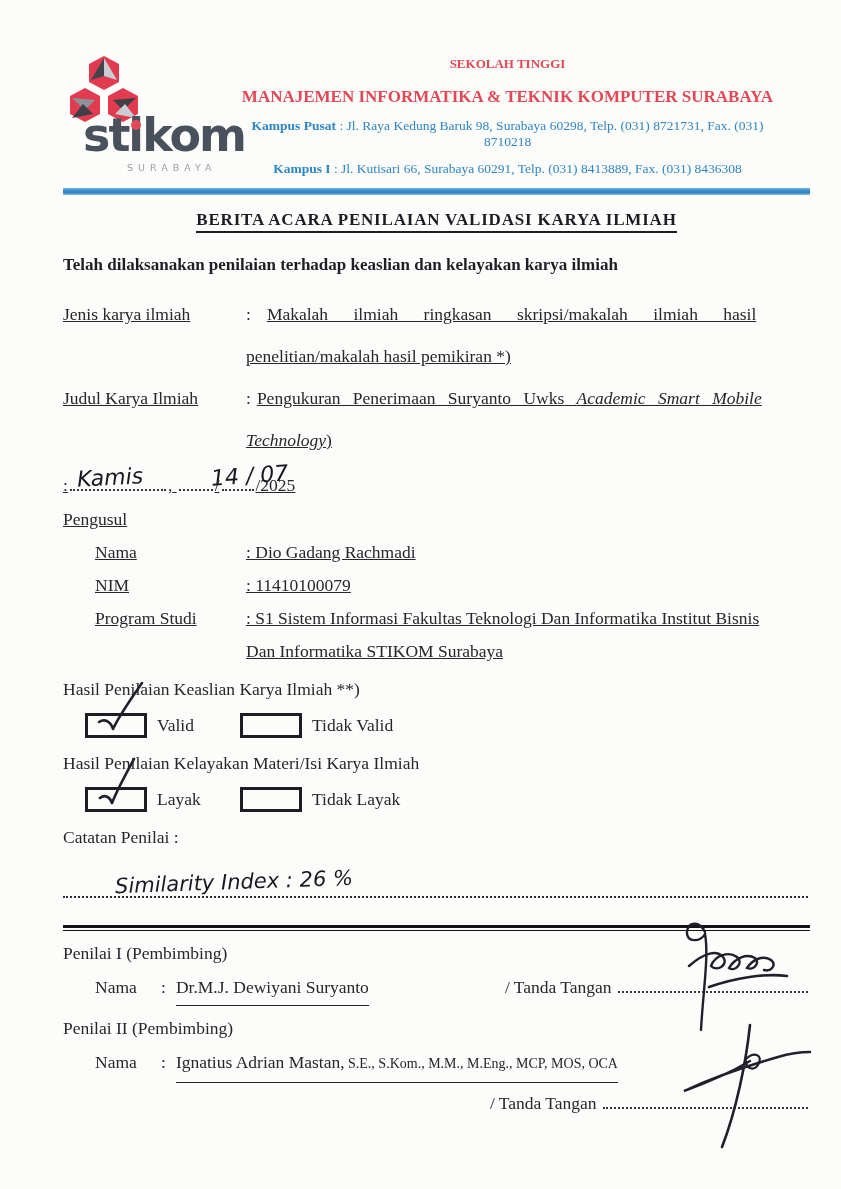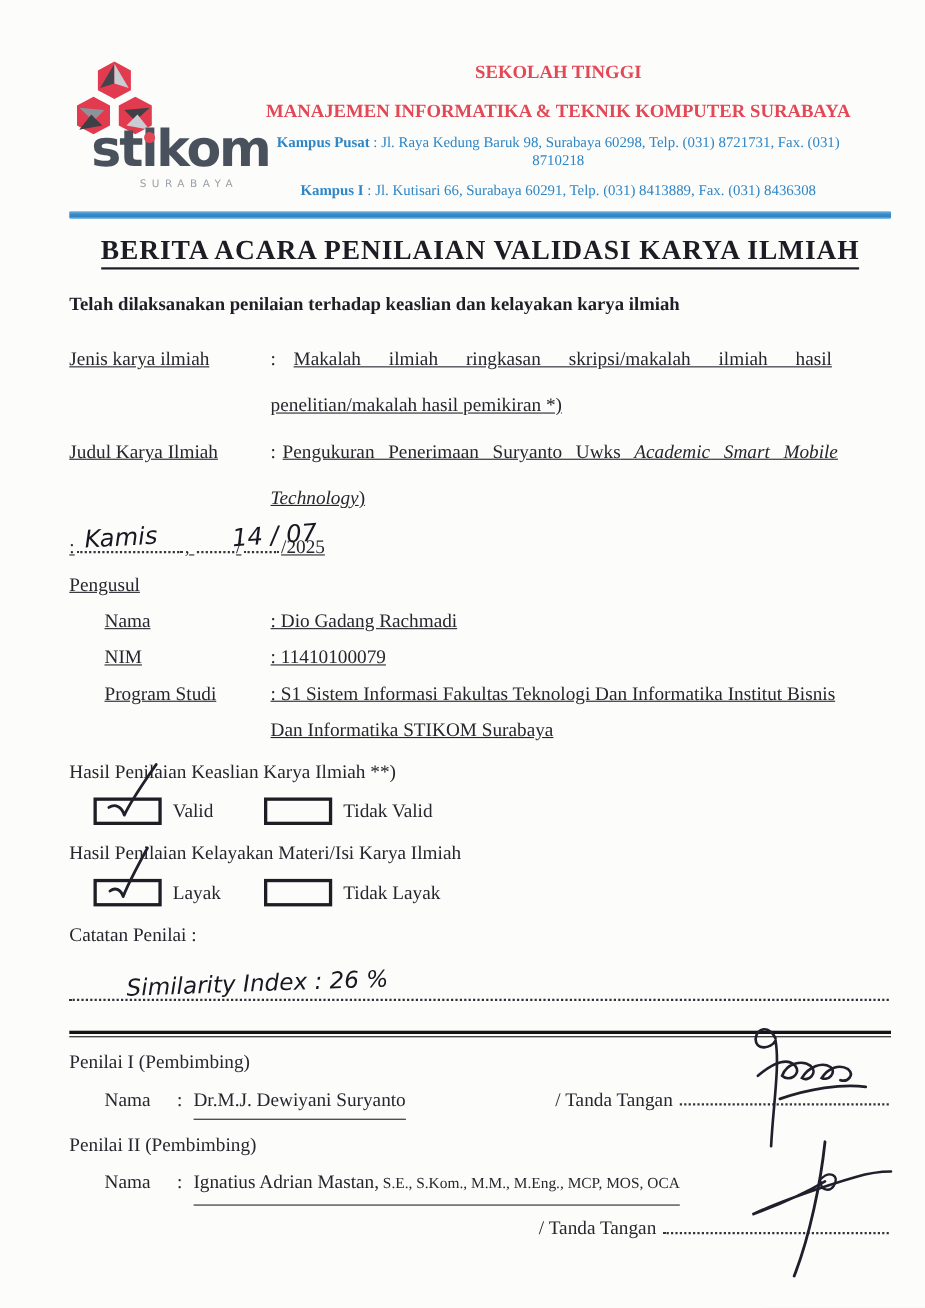--- a/index.html
+++ b/index.html
@@ -22,33 +22,33 @@
     font-size:46px; font-weight:bold; color:#49525c; letter-spacing:-2px;
   }
   .logo-idot{position:absolute; left:68px; top:66px; width:10px; height:10px;
     border-radius:50%; background:var(--red);}
   .logo-sub{
     position:absolute; left:64px; top:108px;
     font-family:"DejaVu Sans","Liberation Sans",sans-serif;
     font-size:9.5px; color:#9aa0a8; letter-spacing:5px;
   }
   .head-text{flex:1; text-align:center; padding-right:36px;}
-  .head-l1{color:var(--red); font-weight:bold; font-size:17px; margin-top:2px;}
+  .head-l1{color:var(--red); font-weight:bold; font-size:13px; margin-top:2px;}
   .head-l2{color:var(--red); font-weight:bold; font-size:17px; margin-top:15px;}
   .addr{color:var(--blue); font-size:13.5px; margin-top:11px;}
   .addr b{font-weight:bold;}
   .addr .u{text-decoration:underline;}
   .blue-rule{
     height:7px; margin-top:11px;
     background:linear-gradient(180deg,#74b6e2 0%,#3b8ecb 35%,#2f83c0 70%,#8ec6ea 100%);
     border-radius:1px;
   }
   
   .doc-title{
-    text-align:center; margin-top:15px; font-size:25px; font-weight:bold;
+    text-align:center; margin-top:15px; font-size:17px; font-weight:bold;
     letter-spacing:0.8px; color:#1c1c24;
   }
   .doc-title span{border-bottom:2.5px solid #1c1c24; padding-bottom:2px;}
   .doc-subtitle{margin-top:25px; font-size:17px; font-weight:bold; color:#1e1e26;}
   
   .row{display:flex; align-items:flex-start;text-decoration:underline;}
   .lbl{flex:0 0 183px; line-height:42px; font-size:17.5px;}
   .lbl.in{padding-left:32px; box-sizing:border-box;}
   .val{flex:1; line-height:42px; font-size:17.5px;}
   .vline{white-space:nowrap;}

